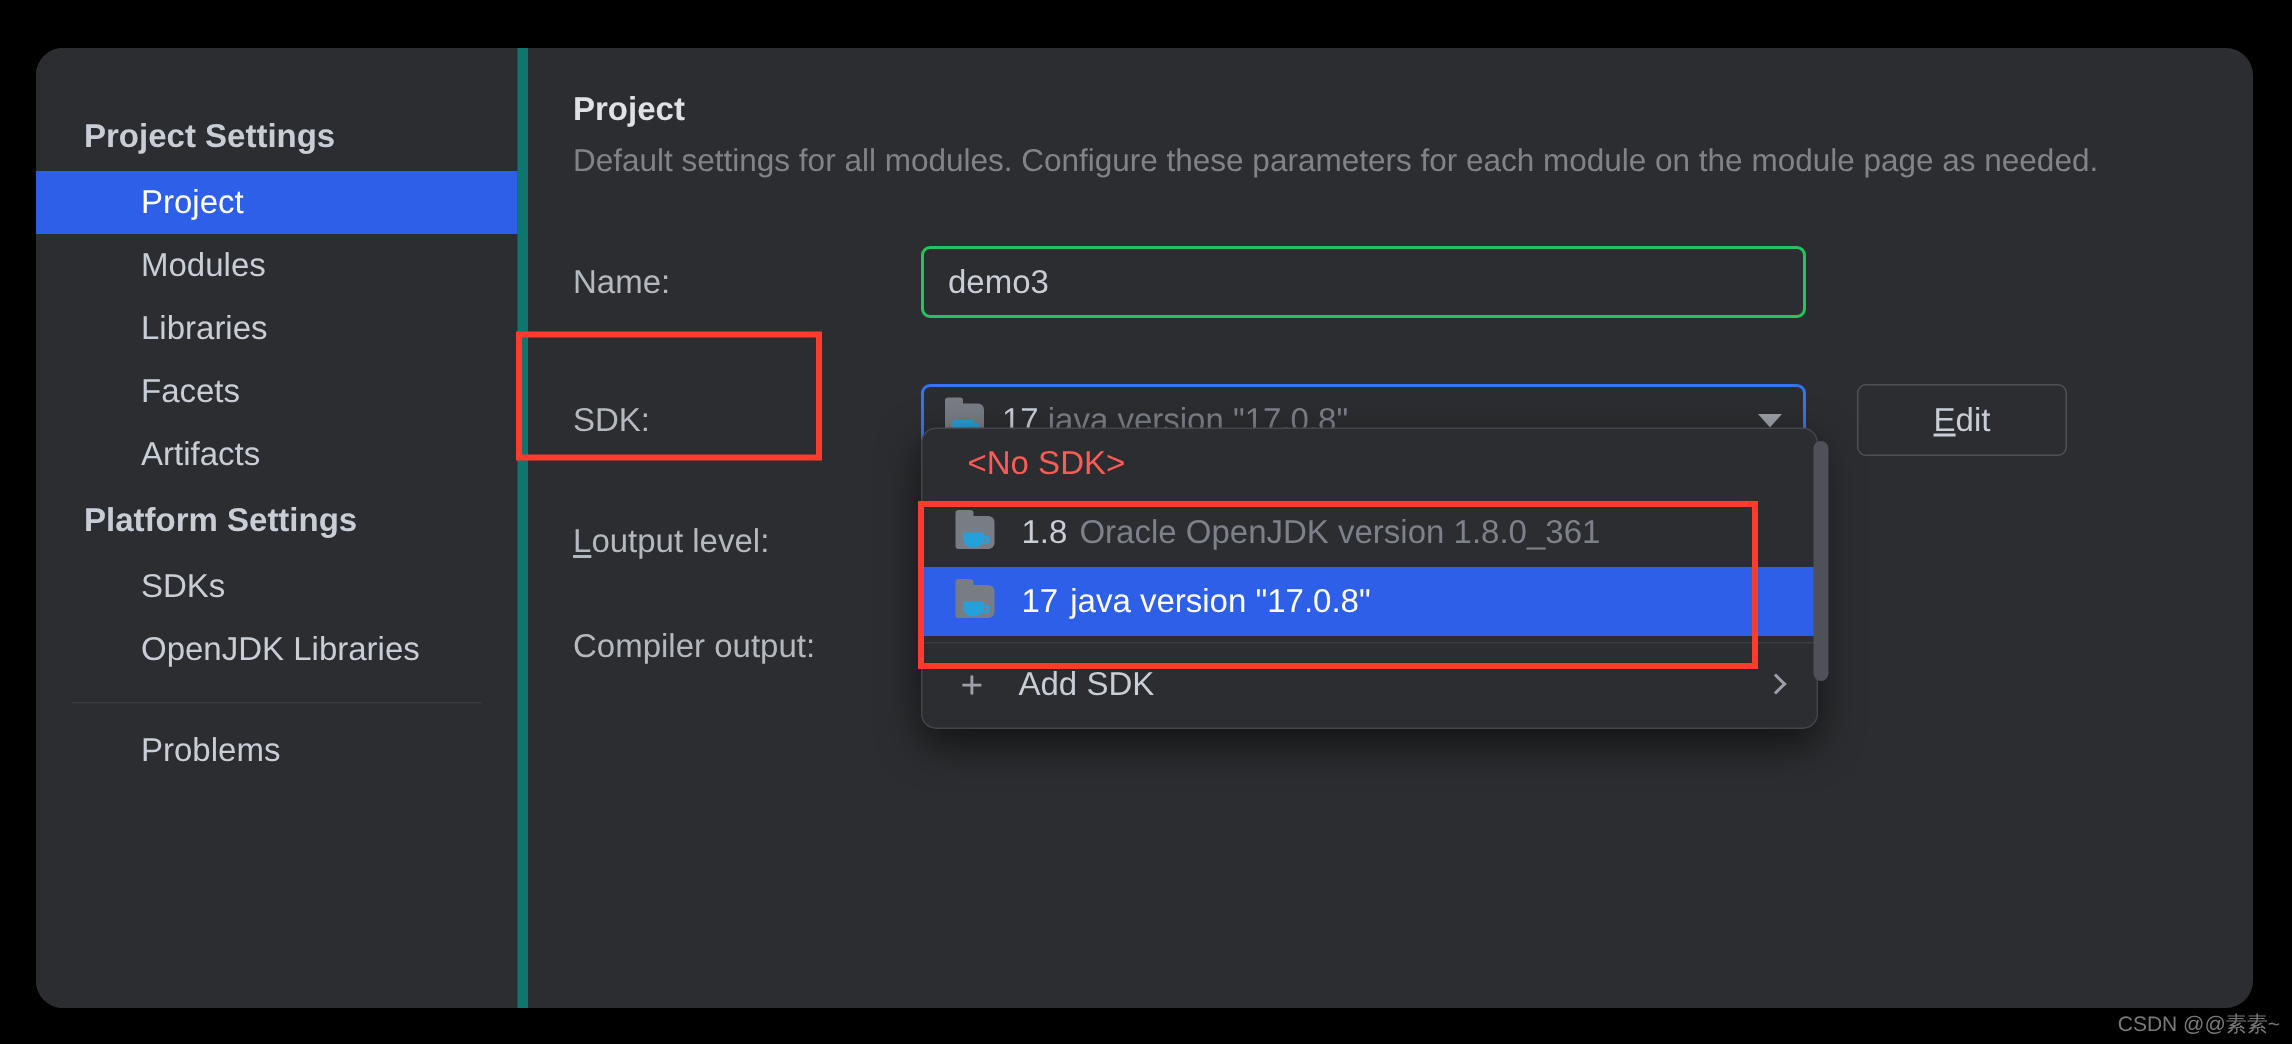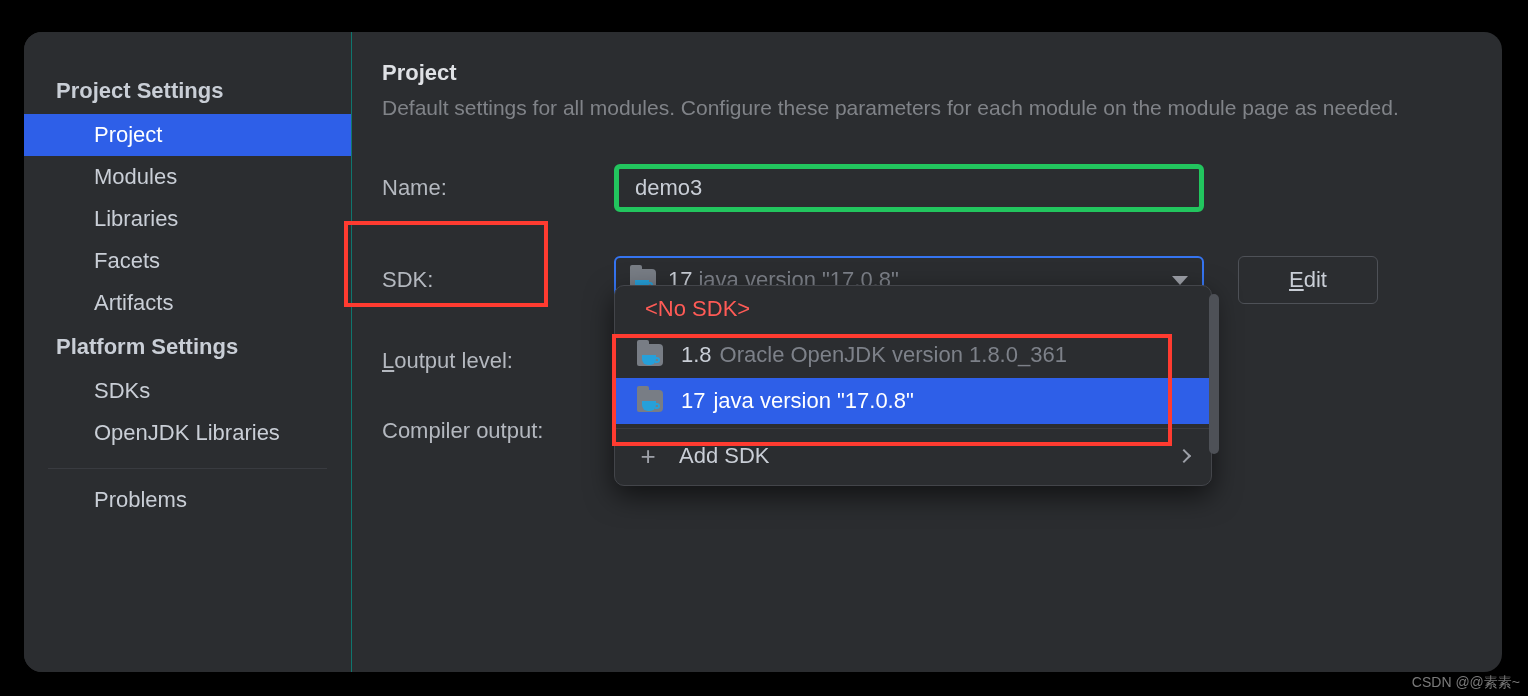--- a/index.html
+++ b/index.html
@@ -9,21 +9,21 @@
     left: 24px; top: 32px;
     width: 1478px; height: 640px;
     background: #2b2d30;
     border-radius: 18px;
     overflow: hidden;
     display: flex;
   }
   .sidebar {
     width: 328px;
     background: #2b2d30;
-    border-right: 1px solid #0f766e;
+    border-right: 7px solid #0f766e;
     padding-top: 36px;
   }
   .sidebar-heading {
     color: #c9ced6;
     font-size: 22px;
     font-weight: 700;
     padding: 10px 24px 10px 32px;
   }
   .sidebar-item {
     color: #c9ced6;
@@ -67,21 +67,21 @@
   .form-label {
     width: 232px;
     color: #b4b8bf;
     font-size: 22px;
   }
   .underline-letter { text-decoration: underline; }
   .text-input {
     width: 590px;
     height: 48px;
     background: #2b2d30;
-    border: 5px solid #22c55e;
+    border: 2px solid #22c55e;
     border-radius: 6px;
     color: #c9ced6;
     font-size: 22px;
     padding: 0 16px;
   }
   .sdk-select {
     width: 590px;
     height: 48px;
     background: #2b2d30;
     border: 2px solid #3574f0;

